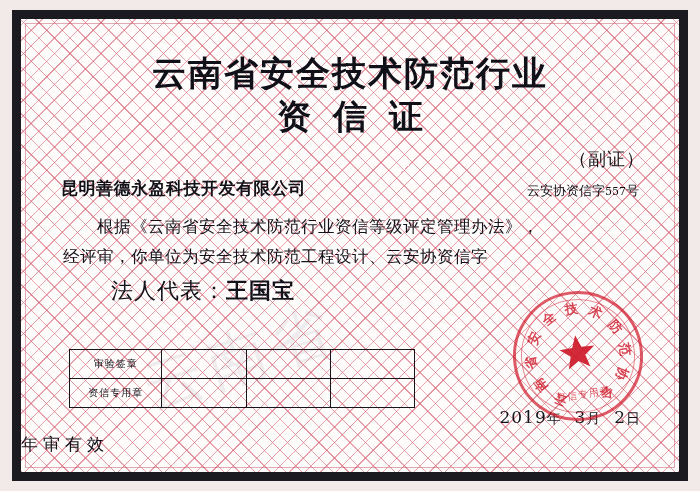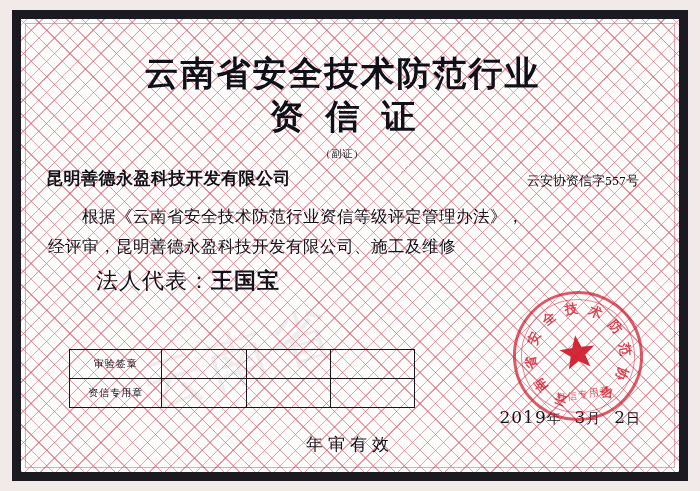--- a/index.html
+++ b/index.html
@@ -61,21 +61,21 @@
     box-sizing: border-box;
     pointer-events: none;
   }
 
   .content {
     position: absolute;
     left: 0;
     top: 0;
     right: 0;
     bottom: 0;
-    padding: 18px 34px 12px 19px;
+    padding: 18px 34px 12px 34px;
     box-sizing: border-box;
     color: #14141a;
   }
 
   .title-line1, .title-line2 {
     text-align: center;
     font-family: "DejaVu Serif", "Liberation Serif", serif;
     font-weight: bold;
     color: #101018;
     letter-spacing: 2px;
@@ -87,22 +87,22 @@
   }
   .title-line2 {
     font-size: 34px;
     line-height: 42px;
     letter-spacing: 22px;
     padding-left: 22px;
     margin-top: 2px;
   }
 
   .subtitle {
-    text-align: center;
-    font-size: 10px;
+    text-align: right;
+    font-size: 18px;
     font-family: "DejaVu Serif", "Liberation Serif", serif;
     margin-top: 10px;
     letter-spacing: 1px;
     color: #15151b;
   }
 
   .issuer-row {
     display: flex;
     align-items: flex-end;
     justify-content: space-between;
@@ -192,21 +192,21 @@
     letter-spacing: 1px;
     white-space: nowrap;
   }
   .date-line .unit { font-size: 14px; }
 
   .footer-note {
     position: absolute;
     left: 0;
     right: 0;
     bottom: 16px;
-    text-align: center;
+    text-align: left;
     font-family: "DejaVu Serif", "Liberation Serif", serif;
     font-size: 17px;
     letter-spacing: 5px;
     color: #12121a;
   }
 
   
   .seal {
     position: absolute;
     right: 36px;
@@ -299,21 +299,21 @@
 
         <div class="issuer-row">
           <div class="issuer-name">昆明善德永盈科技开发有限公司</div>
           <div class="serial">
             <span>云安协资信字</span><span class="num">557</span><span>号</span>
           </div>
         </div>
 
         <div class="body-text">
           <div class="p1">根据《云南省安全技术防范行业资信等级评定管理办法》，</div>
-          <div>经评审，昆明善德永盈科技开发有限公司、施工及维修</div>
+          <div>经评审，你单位为安全技术防范工程设计、云安协资信字</div>
         </div>
 
         <div class="rep-row">
           <span class="rep-label">法人代表：</span>
           <span class="rep-value">王国宝</span>
         </div>
       </div>
 
       <table class="audit-table">
         <tbody>

